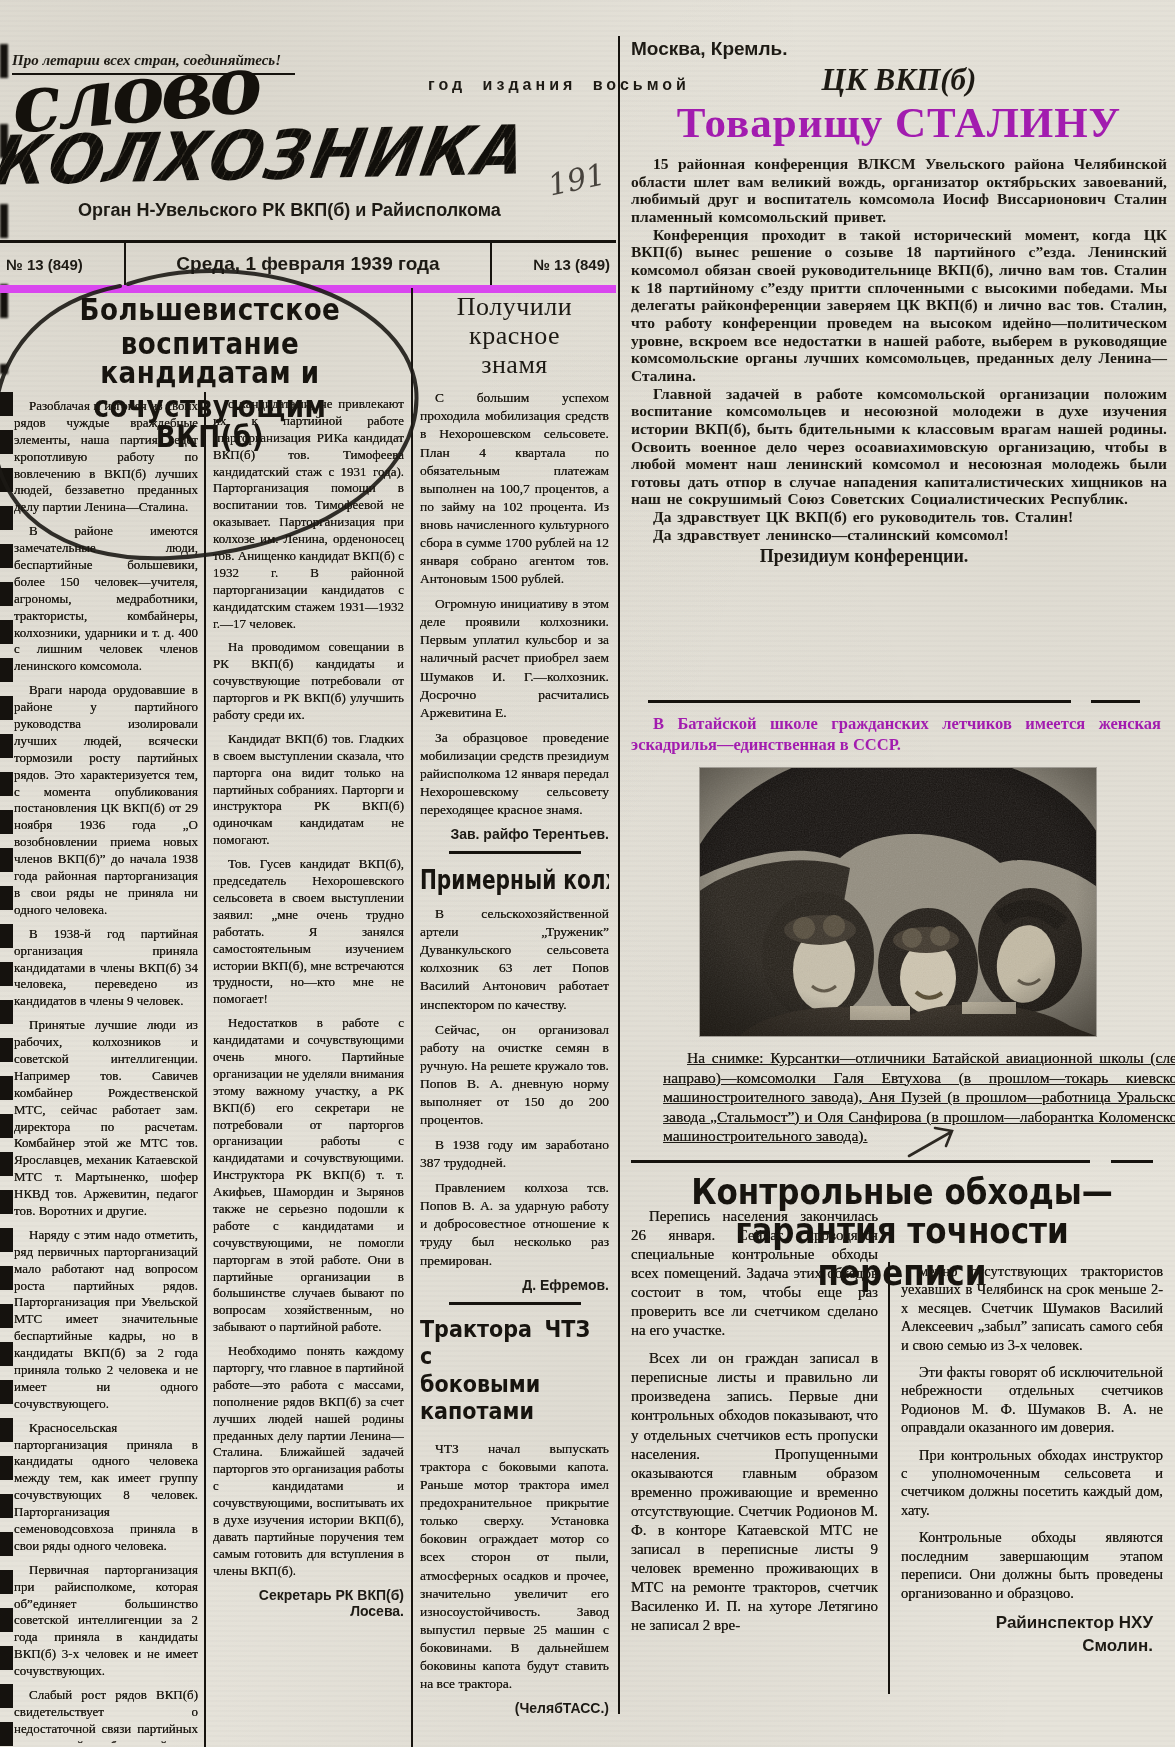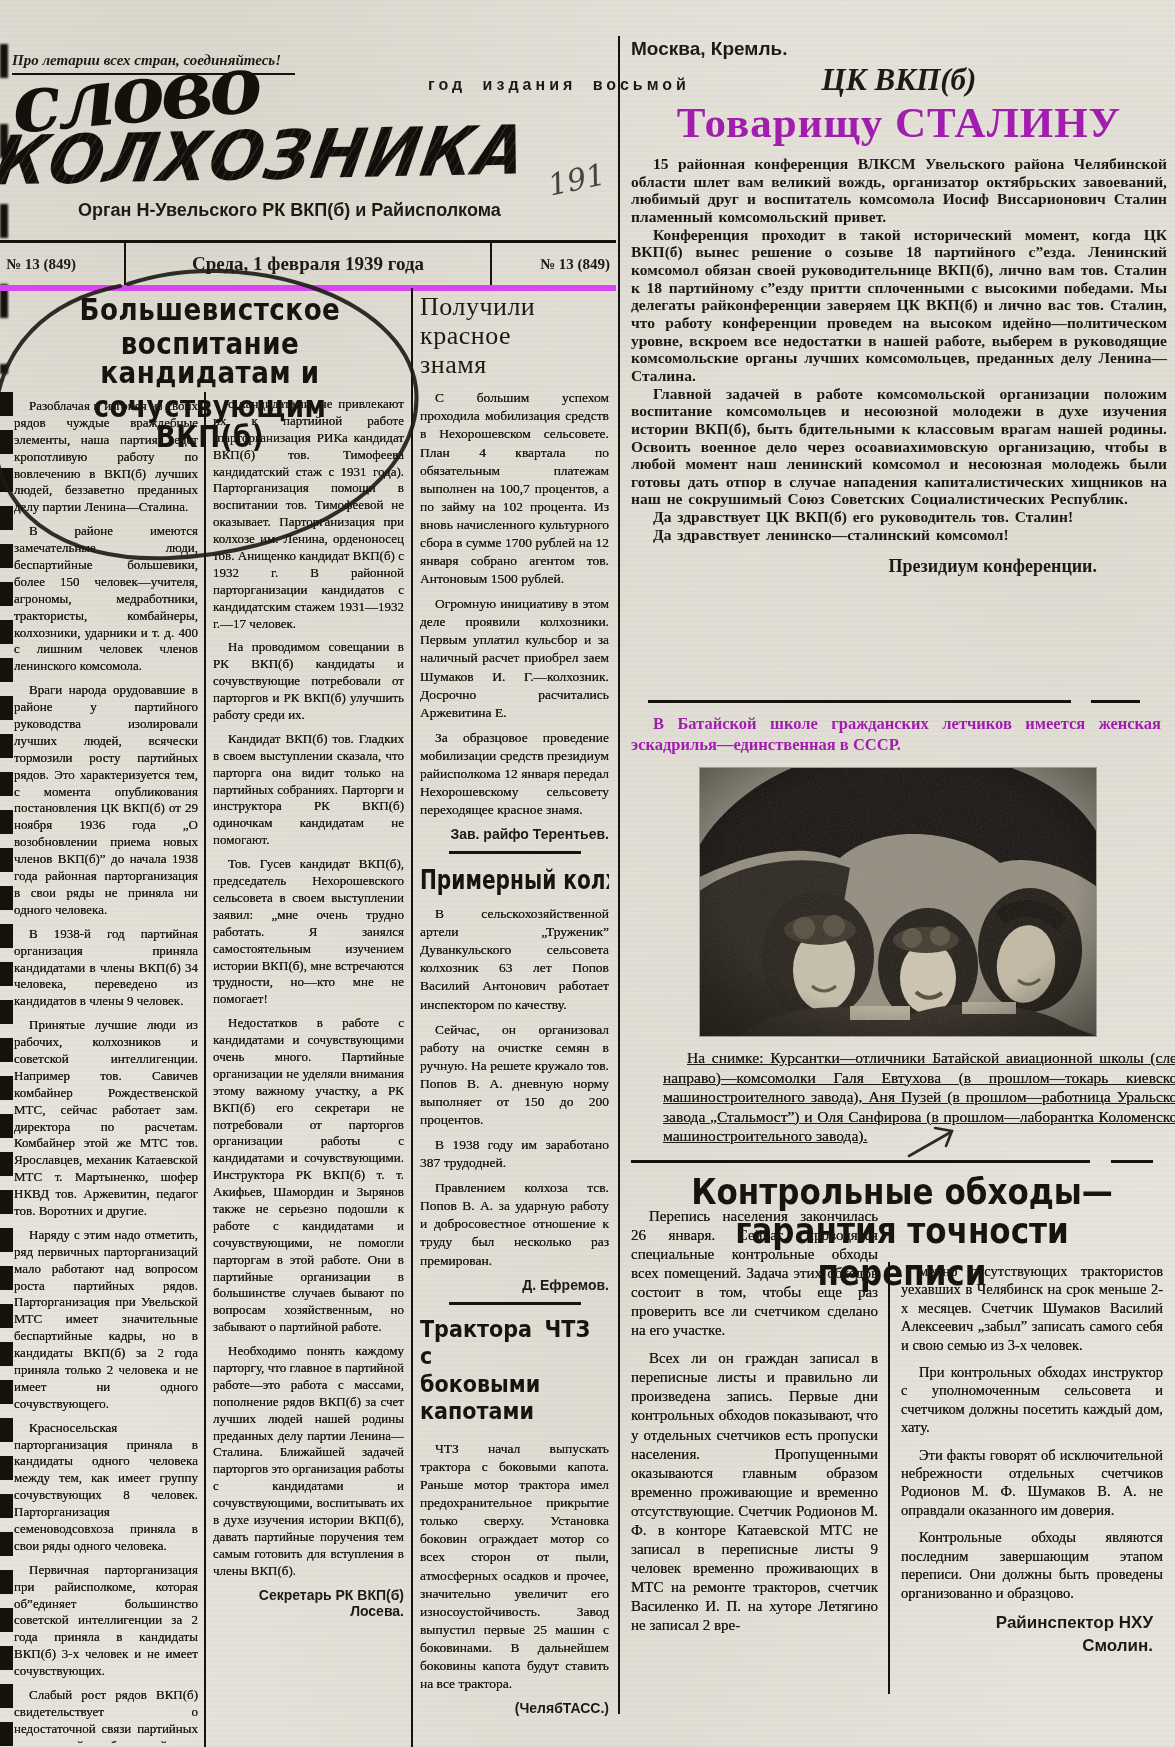--- a/index.html
+++ b/index.html
@@ -31,22 +31,22 @@
     letter-spacing:-4px;transform:rotate(-5deg);transform-origin:left top;color:#14110c;}
   .logo-main{position:absolute;left:2px;top:122px;font:italic bold 64px "DejaVu Sans",sans-serif;
     white-space:nowrap;letter-spacing:1px;color:#14110c;
     transform:skewX(-10deg) rotate(-1.2deg) scaleY(1.06);transform-origin:left top;
     background:repeating-linear-gradient(115deg,#110f0b 0 7px,#3a352c 7px 8px);
     -webkit-background-clip:text;background-clip:text;-webkit-text-fill-color:transparent;}
   .organ{position:absolute;left:78px;top:200px;font:bold 18px "Liberation Sans",sans-serif;}
   .handwritten{position:absolute;left:548px;top:162px;font:italic 30px "DejaVu Serif",serif;
     color:#46423c;transform:rotate(-12deg);}
   .dateline{position:absolute;left:0;top:240px;width:616px;height:42px;
-    border-top:3px solid #16130e;border-bottom:6px solid #d946ef;
-    display:flex;align-items:center;font-family:Liberation Serif, serif;}
+    border-top:3px solid #16130e;border-bottom:8px solid #d946ef;
+    display:flex;align-items:center;font-family:Liberation Sans, sans-serif;}
   .dl-left{width:118px;padding-left:6px;font-weight:bold;font-size:15px;}
   .dl-center{flex:1;text-align:center;font-weight:bold;font-size:19px;
     border-left:2px solid #16130e;border-right:2px solid #16130e;align-self:stretch;
     display:flex;align-items:center;justify-content:center;}
   .dl-right{width:118px;text-align:right;padding-right:6px;font-weight:bold;font-size:15px;}
   
   .vr{position:absolute;width:2px;background:#16130e;}
   .vr-main{left:618px;top:36px;height:1678px;}
   .vr-12{left:204px;top:392px;height:1355px;}
   .vr-23{left:411px;top:288px;height:1459px;}
@@ -58,36 +58,36 @@
   .circle-annotation{position:absolute;left:-22px;top:238px;width:478px;height:346px;pointer-events:none;}
   .newscol{position:absolute;text-align:justify;overflow:hidden;}
   .newscol p{margin:0 0 7px;text-indent:15px;line-height:1.3;
     text-shadow:0 0 .5px rgba(25,20,12,.9);}
   .col1{left:14px;top:398px;width:184px;height:1345px;font-size:13px;}
   .col2{left:213px;top:396px;width:191px;height:1348px;font-size:13px;}
   .col3{left:420px;top:290px;width:189px;height:1452px;font-size:13.5px;}
   .col3 p{line-height:1.34;}
   .sig{font:bold 14px "Liberation Sans",sans-serif;text-align:right;margin:2px 0 6px;}
   .rule-s{width:132px;height:3px;background:#16130e;margin:9px auto 11px;}
-  .a-title-serif{font:26px/1.12 "Liberation Serif",serif;margin:2px 0 10px;
+  .a-title-serif{font:26px/1.12 "Liberation Serif",serif;text-align:center;margin:2px 0 10px;
     letter-spacing:.5px;}
   .a-title-sans{font:bold 24px "DejaVu Sans",sans-serif;white-space:nowrap;
     transform:scaleX(.84) scaleY(1.1);transform-origin:left top;margin:2px 0 12px;color:#17140f;}
   .a-title-sans2 div{font:bold 23px/1.2 "DejaVu Sans",sans-serif;
     transform:scaleX(.9);transform-origin:left top;color:#17140f;}
   .a-title-sans2{margin:4px 0 14px;}
   
   .stalin{position:absolute;left:631px;top:38px;width:536px;}
   .st-location{font:bold 19px "Liberation Sans",sans-serif;}
   .st-kicker{text-align:center;font:italic bold 31px "Liberation Serif",serif;margin-top:2px;}
   .st-headline{text-align:center;font:bold 43px "Liberation Serif",serif;letter-spacing:1px;
     margin:0 0 8px;color:#a21caf;}
   .stalin p{margin:0;font-size:15.5px;line-height:1.14;font-weight:bold;text-align:justify;
     text-indent:22px;word-spacing:2px;color:#1b1811;}
-  .st-sig{text-align:right;padding-right:70px;font:bold 18px "Liberation Serif",serif;margin-top:13px;}
+  .st-sig{text-align:center;padding-right:70px;font:bold 18px "Liberation Serif",serif;margin-top:3px;}
   .divider1{position:absolute;left:648px;top:700px;height:3px;width:492px;
     background:linear-gradient(90deg,#16130e 0 86%,transparent 86% 90%,#16130e 90% 100%);}
   .eska-intro{position:absolute;left:631px;top:714px;width:530px;font-size:16.5px;line-height:1.25;
     font-weight:bold;text-align:justify;text-indent:22px;color:#a21caf;}
   
   .photo{position:absolute;left:700px;top:768px;width:396px;height:268px;background:#8e897c;
     box-shadow:0 0 0 1px rgba(40,35,28,.35), 0 0 14px rgba(60,55,45,.25) inset;}
   .photo svg{display:block;width:100%;height:100%;}
   .caption{position:absolute;left:663px;top:1048px;width:528px;font-size:15.5px;line-height:1.26;
     text-align:justify;text-indent:24px;text-shadow:0 0 .5px rgba(25,20,12,.9);text-decoration:underline;}
@@ -271,22 +271,22 @@
     </div>
 
   <div class="newscol census-c1">
       <p>Перепись населения закончилась 26 января. Сейчас проводятся специальные контрольные обходы всех помещений. Задача этих обходов состоит в том, чтобы еще раз проверить все ли счетчиком сделано на его участке.</p>
       <p>Всех ли он граждан записал в переписные листы и правильно ли произведена запись. Первые дни контрольных обходов показывают, что у отдельных счетчиков есть пропуски населения. Пропущенными оказываются главным образом временно проживающие и временно отсутствующие. Счетчик Родионов М. Ф. в конторе Катаевской МТС не записал в переписные листы 9 человек временно проживающих в МТС на ремонте тракторов, счетчик Василенко И. П. на хуторе Летягино не записал 2 вре-</p>
     </div>
 
   <div class="newscol census-c2">
     <div>
         <p>менно отсутствующих трактористов уехавших в Челябинск на срок меньше 2-х месяцев. Счетчик Шумаков Василий Алексеевич „забыл” записать самого себя и свою семью из 3-х человек.</p>
+        <p>Эти факты говорят об исключительной небрежности отдельных счетчиков Родионов М. Ф. Шумаков В. А. не оправдали оказанного им доверия.</p>
         <p>При контрольных обходах инструктор с уполномоченным сельсовета и счетчиком должны посетить каждый дом, хату.</p>
-        <p>Эти факты говорят об исключительной небрежности отдельных счетчиков Родионов М. Ф. Шумаков В. А. не оправдали оказанного им доверия.</p>
         <p>Контрольные обходы являются последним завершающим этапом переписи. Они должны быть проведены организованно и образцово.</p>
       </div>
     <div class="census-sig">
         <div>Райинспектор НХУ</div>
         <div>Смолин.</div>
       </div>
   </div>
 
 </div>
 

